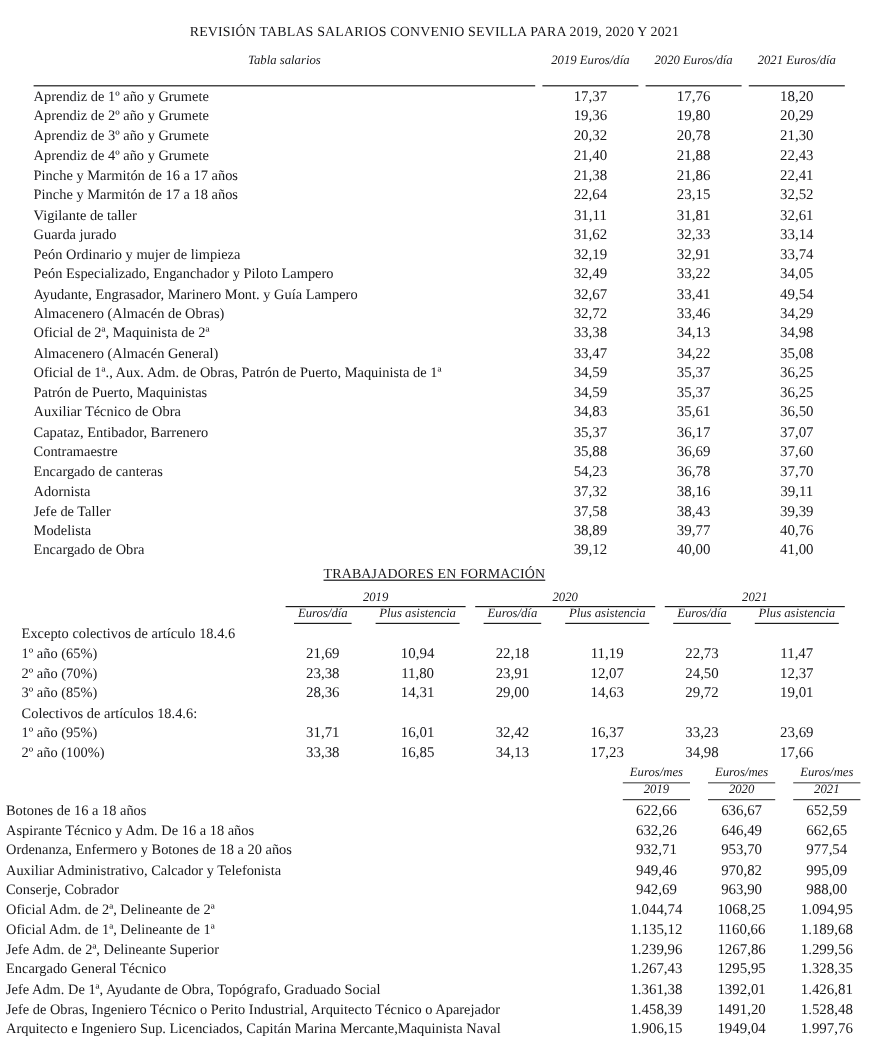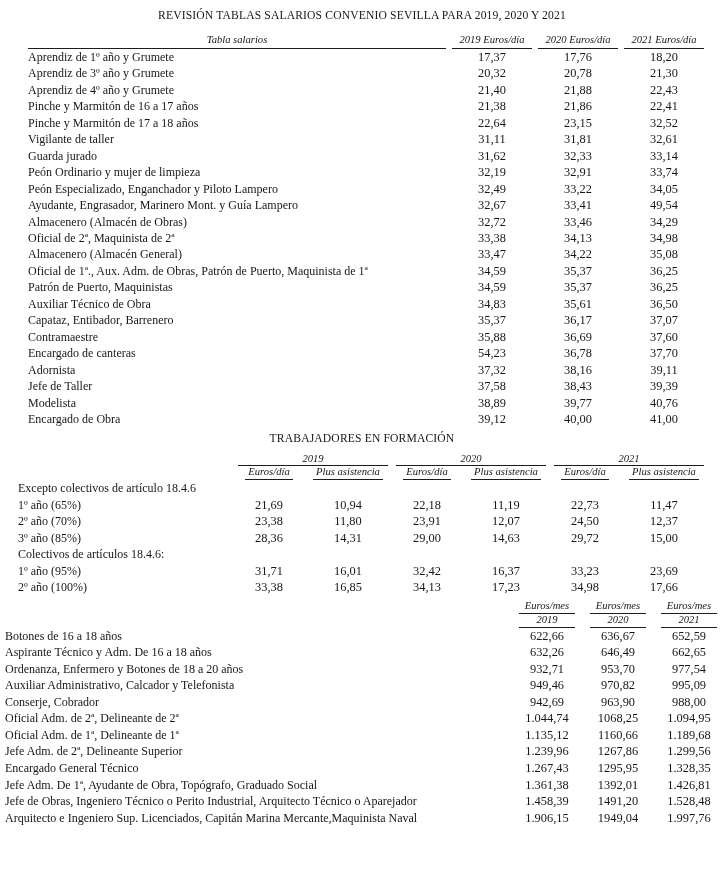--- a/index.html
+++ b/index.html
@@ -5,38 +5,38 @@
   html,body { margin:0; padding:0; }
   body {
     width:724px; height:874px; background:#ffffff; overflow:hidden;
     font-family:"Liberation Serif","DejaVu Serif",serif;
     color:#17171a; -webkit-font-smoothing:antialiased;
   }
   .page { position:relative; width:724px; height:874px; }
 
   .doc-title {
     text-align:center; font-size:11.6px; line-height:14px;
-    padding-top:9px; letter-spacing:0.15px; white-space:nowrap;
+    padding-top:20px; letter-spacing:0.15px; white-space:nowrap;
   }
   .section-title {
     text-align:center; font-size:11.6px; line-height:14px;
-    margin-top:5px; margin-bottom:1px; letter-spacing:0.15px;
+    margin-top:5px; margin-bottom:1px; letter-spacing:0.15px;text-decoration:underline;
   }
 
   table { border-collapse:separate; table-layout:fixed; }
   th, td { padding:0; margin:0; overflow:hidden; white-space:nowrap; }
   th { font-weight:normal; }
   td.lbl { text-align:left; font-size:12px; line-height:16.45px; }
   td.num { text-align:center; font-size:12.4px; line-height:16.45px; }
 
   
   .t1 { margin-left:22px; width:688px; border-spacing:6px 0; }
   .t1 thead th {
     font-style:italic; font-size:10.6px; line-height:12px;
-    padding-top:11px; padding-bottom:2px;
+    padding-top:11px; padding-bottom:14px;
     border-bottom:1.3px solid #1c1c1c; text-align:center;
   }
 
   
   .t2 { width:712px; border-spacing:8px 0; }
   .t2 thead th { font-style:italic; font-size:10.6px; line-height:12px; text-align:center; vertical-align:bottom; }
   .t2 thead tr.yr-row th.grp { padding-top:6px; border-bottom:1.3px solid #1c1c1c; }
   .t2 thead tr.sub-row th { padding-bottom:0; }
   .t2 .sub-line { display:inline-block; border-bottom:1.3px solid #1c1c1c; padding:0 3px 1px 3px; }
   .t2 td.lbl { padding-left:10px; }
@@ -68,20 +68,26 @@
         <th>2020 Euros/día</th>
         <th>2021 Euros/día</th>
       </tr>
     </thead>
     <tbody id="daily-body">
         <tr>
           <td class="lbl">Aprendiz de 1º año y Grumete</td>
           <td class="num">17,37</td>
           <td class="num">17,76</td>
           <td class="num">18,20</td>
+        </tr>
+        <tr>
+          <td class="lbl">Aprendiz de 2º año y Grumete</td>
+          <td class="num">19,36</td>
+          <td class="num">19,80</td>
+          <td class="num">20,29</td>
         </tr>
         <tr>
           <td class="lbl">Aprendiz de 3º año y Grumete</td>
           <td class="num">20,32</td>
           <td class="num">20,78</td>
           <td class="num">21,30</td>
         </tr>
         <tr>
           <td class="lbl">Aprendiz de 4º año y Grumete</td>
           <td class="num">21,40</td>
@@ -268,21 +274,21 @@
           <td class="num">24,50</td>
           <td class="num">12,37</td>
         </tr>
         <tr>
           <td class="lbl">3º año (85%)</td>
           <td class="num">28,36</td>
           <td class="num">14,31</td>
           <td class="num">29,00</td>
           <td class="num">14,63</td>
           <td class="num">29,72</td>
-          <td class="num">15,00</td>
+          <td class="num">19,01</td>
         </tr>
         <tr>
           <td class="lbl">Colectivos de artículos 18.4.6:</td>
           <td class="num"></td>
           <td class="num"></td>
           <td class="num"></td>
           <td class="num"></td>
           <td class="num"></td>
           <td class="num"></td>
         </tr>

